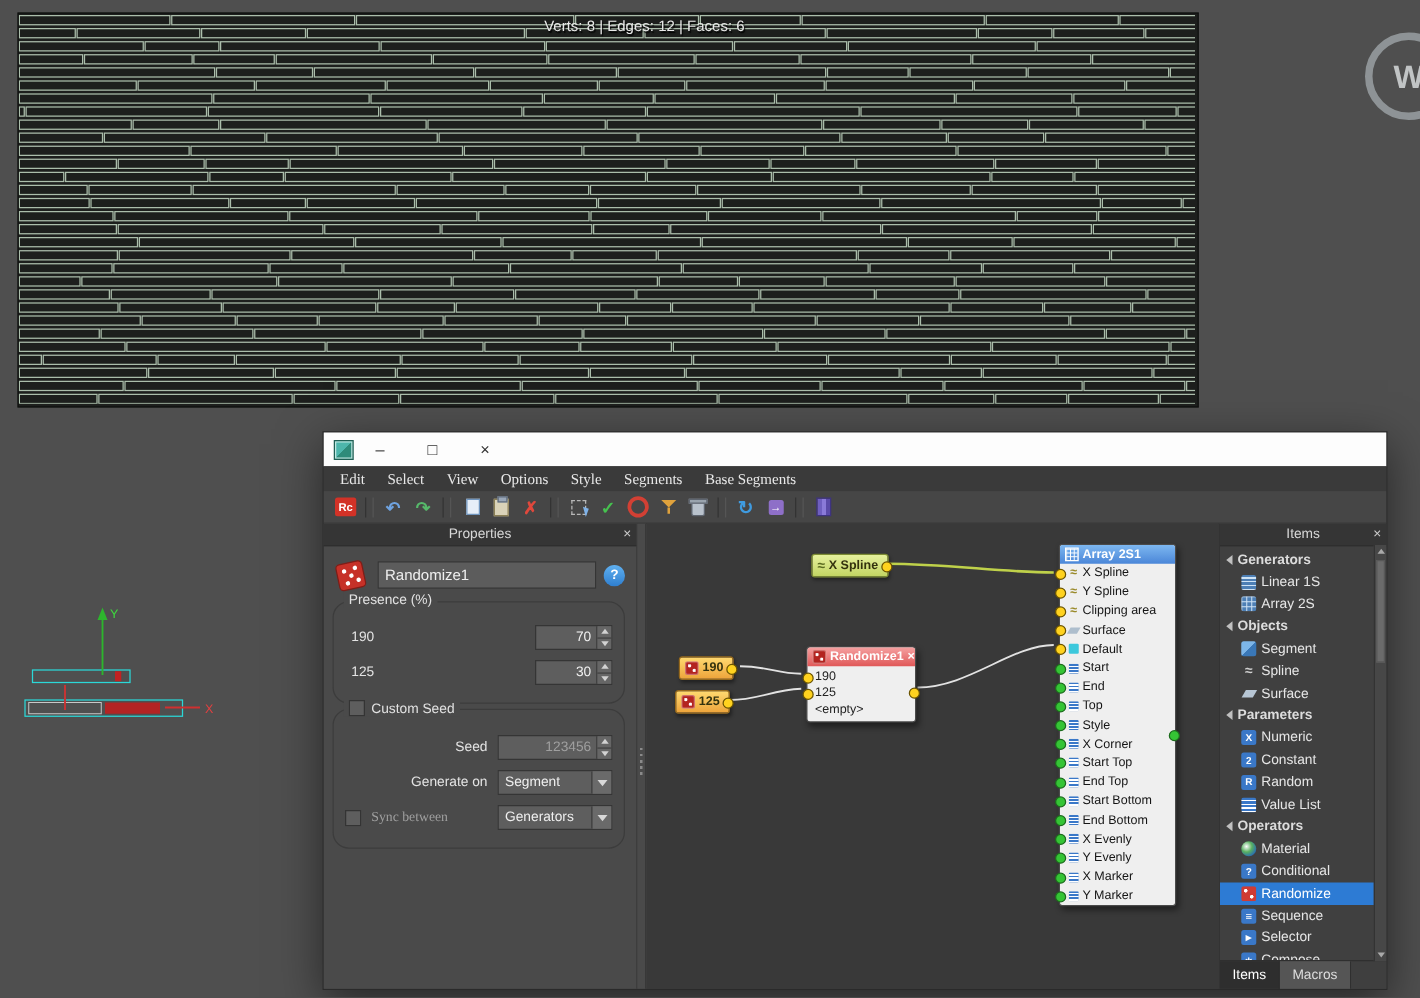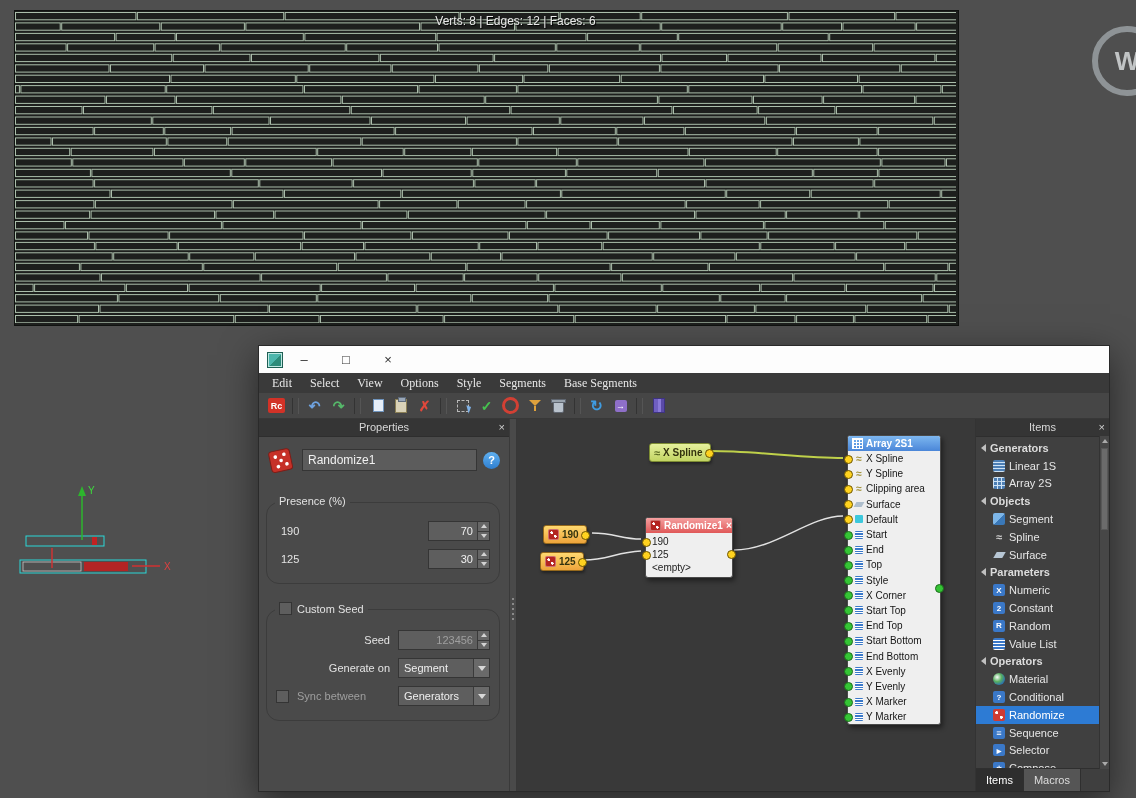--- a/index.html
+++ b/index.html
@@ -53,41 +53,41 @@
   
   .phead{height:17px;background:#353535;color:#d8d8d8;font-size:11px;text-align:center;line-height:17px;position:relative;border-bottom:1px solid #2e2e2e;flex:0 0 auto;}
   .pclose{position:absolute;right:4px;top:0;color:#cfcfcf;font-size:11px;}
 
   
   .props{width:250px;background:#4a4a4a;border-right:1px solid #3a3a3a;display:flex;flex-direction:column;flex:0 0 auto;}
   .pb{padding:6px 9px 0 7px;}
   .name-row{display:flex;align-items:center;gap:6px;height:34px;}
   .name-input{flex:1;height:20px;background:#5c5c5c;border:1px solid #353535;color:#f0f0f0;font-size:12px;font-family:"Liberation Sans",sans-serif;padding:0 5px;min-width:0;}
   .help-btn{width:17px;height:17px;border-radius:50%;background:linear-gradient(#5fb0f0,#2f7fd0);color:#fff;font-size:11px;font-weight:bold;display:flex;align-items:center;justify-content:center;flex:0 0 auto;}
-  .group{border:1px solid #3c3c3c;border-radius:13px;margin-top:25px;padding:12px 9px 6px 9px;position:relative;}
+  .group{border:1px solid #3c3c3c;border-radius:13px;margin-top:4px;padding:12px 9px 6px 9px;position:relative;}
   .group-title{position:absolute;top:-8px;left:8px;background:#4a4a4a;padding:0 4px;font-size:11px;color:#e2e2e2;display:flex;align-items:center;gap:5px;}
   .prow{display:flex;align-items:center;margin:6px 0 8px 5px;}
   .plabel{flex:1;font-size:11px;color:#e4e4e4;}
   .spin{height:18px;background:#5e5e5e;border:1px solid #353535;display:flex;flex:0 0 auto;}
   .spin.w60{width:60px;} .spin.w90{width:90px;}
   .spin-val{flex:1;font-size:11px;color:#f0f0f0;text-align:right;padding-right:4px;line-height:18px;}
   .spin-val.dim{color:#9f9f9f;}
   .spin-btns{width:11px;border-left:1px solid #3a3a3a;display:flex;flex-direction:column;}
   .spin-up,.spin-down{flex:1;background:#666;display:flex;align-items:center;justify-content:center;}
   .spin-up{border-bottom:1px solid #3a3a3a;}
   .spin-up::before{content:"";border-left:3px solid transparent;border-right:3px solid transparent;border-bottom:4px solid #d2d2d2;}
   .spin-down::before{content:"";border-left:3px solid transparent;border-right:3px solid transparent;border-top:4px solid #d2d2d2;}
   .crow{display:flex;align-items:center;margin:8px 0;gap:8px;}
   .crow .clabel{flex:1;text-align:right;font-size:11px;color:#e4e4e4;}
   .dd{width:90px;height:18px;background:#5e5e5e;border:1px solid #353535;display:flex;align-items:center;flex:0 0 auto;}
   .dd-val{flex:1;font-size:11px;color:#efefef;padding:0 5px;white-space:nowrap;overflow:hidden;}
   .dd-btn{width:15px;height:100%;background:#6a6a6a;border-left:1px solid #3a3a3a;display:flex;align-items:center;justify-content:center;}
   .dd-btn::before{content:"";border-left:4px solid transparent;border-right:4px solid transparent;border-top:5px solid #d8d8d8;}
   .cb{width:11px;height:11px;background:#5e5e5e;border:1px solid #343434;flex:0 0 auto;}
-  .sync-label{font-size:11px;color:#9f9f9f;flex:1;}
+  .sync-label{font-size:11px;color:#9f9f9f;flex:1;font-family:Liberation Serif, serif;}
 
   .vsplit{width:6px;background:#4a4a4a;border-right:1px solid #383838;position:relative;flex:0 0 auto;}
   .vsplit::before{content:"";position:absolute;top:48%;left:2px;width:2px;height:24px;background:repeating-linear-gradient(#8a8a8a 0 2px,transparent 2px 5px);}
 
   
   .canvas{flex:1;background:#393939;display:flex;flex-direction:column;min-width:0;}
   .ctabs{height:20px;background:#303030;border-bottom:1px solid #262626;display:flex;align-items:flex-end;padding-left:5px;flex:0 0 auto;}
   .ctab{background:#4a4a4a;border:1px solid #262626;border-bottom:none;color:#ececec;font-size:11px;padding:2px 12px;border-radius:2px 2px 0 0;}
   .node-area{flex:1;position:relative;overflow:hidden;}
   .wires{position:absolute;inset:0;width:100%;height:100%;}

